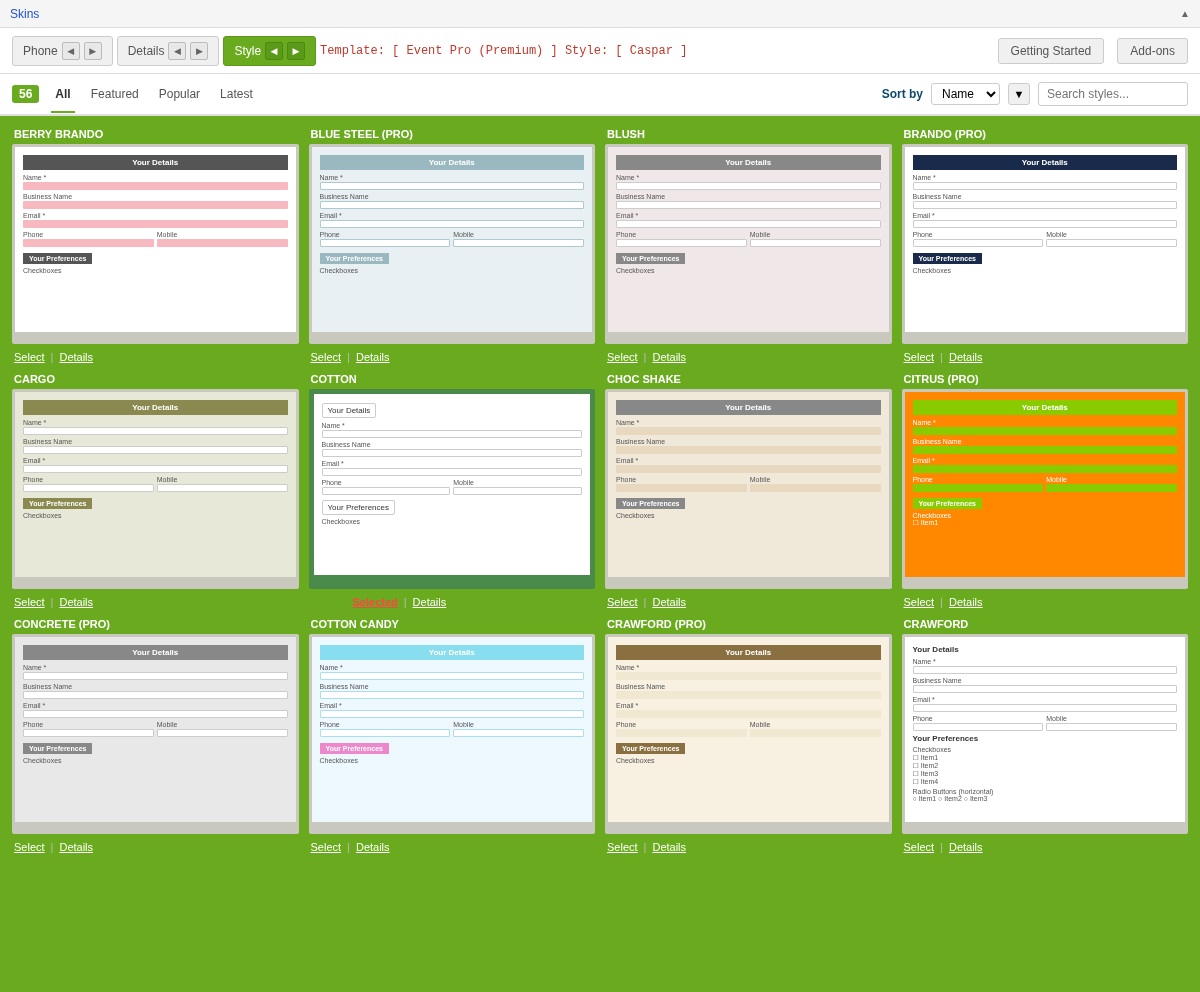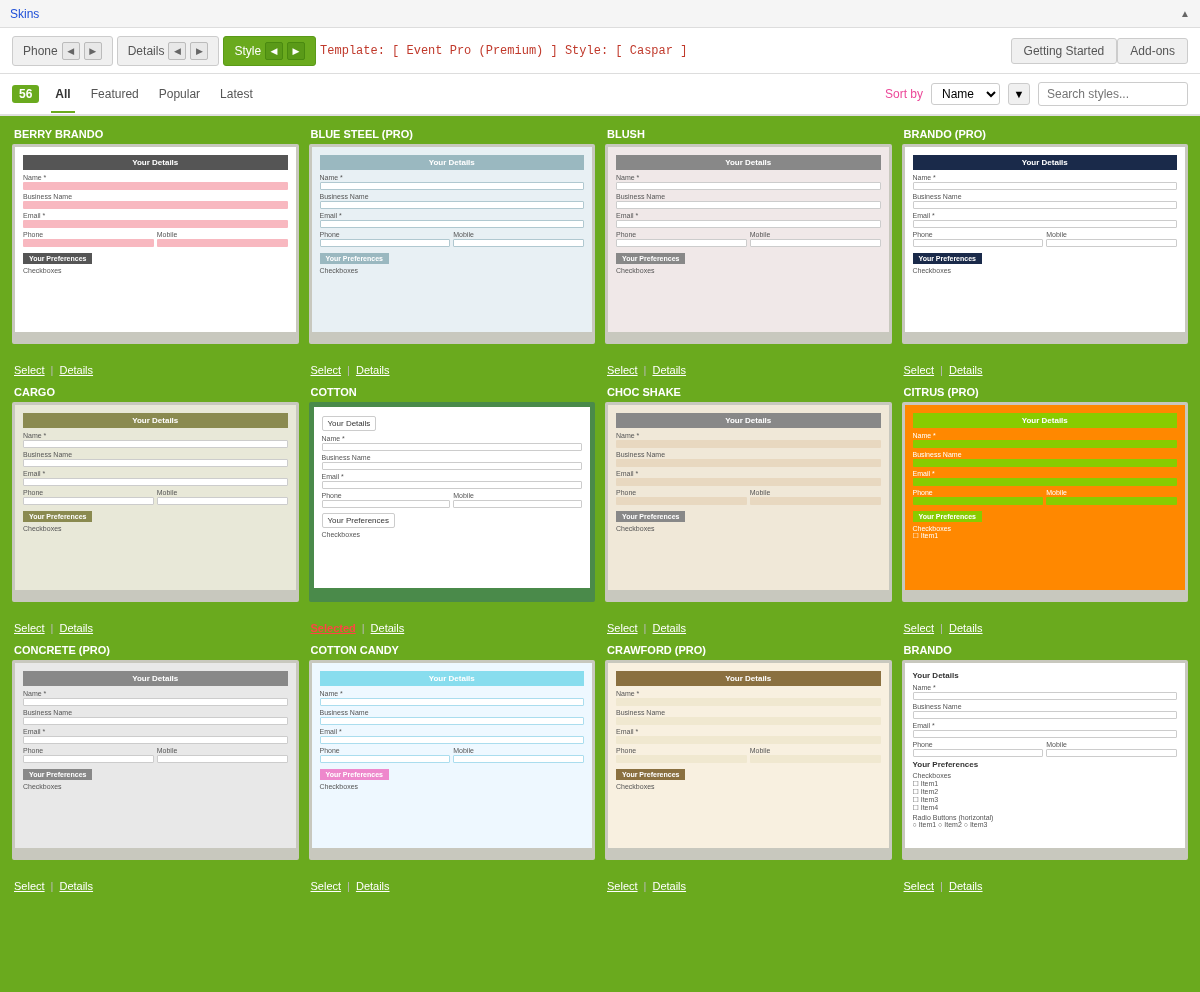--- a/index.html
+++ b/index.html
@@ -36,21 +36,21 @@
       font-size: 12px; color: #555;
     }
     .tab-btn.active { background: #6aaa1e; color: #fff; border-color: #5a9a18; }
     .tab-nav-btn {
       width: 18px; height: 18px; border: 1px solid #bbb;
       background: #e8e8e8; border-radius: 2px; cursor: pointer;
       display: flex; align-items: center; justify-content: center;
       font-size: 9px; color: #666;
     }
     .template-info { color: #c0392b; font-size: 12px; font-family: Liberation Mono, monospace; }
-    .toolbar-right { display: flex; gap: 0; }
+    .toolbar-right { display: flex; gap: 13px; }
     .toolbar-btn {
       padding: 5px 12px; border: 1px solid #ccc;
       background: #f0f0f0; border-radius: 3px; cursor: pointer;
       font-size: 12px; color: #555;
     }
 
     
     .filter-bar {
       background: #fff;
       border-bottom: 2px solid #e0e0e0;
@@ -62,21 +62,21 @@
     .count-badge {
       background: #6aaa1e; color: #fff;
       padding: 2px 7px; border-radius: 3px; font-size: 12px; font-weight: bold;
     }
     .filter-tab {
       padding: 10px 4px; font-size: 12px; color: #555; cursor: pointer;
       border-bottom: 2px solid transparent; margin-bottom: -2px;
     }
     .filter-tab.active { border-bottom-color: #6aaa1e; color: #333; font-weight: bold; }
     .filter-right { display: flex; align-items: center; gap: 8px; }
-    .sort-label { font-size: 12px; color: #ec4899; }
+    .sort-label { font-size: 12px; color: #0c4a6e; font-weight: bold; }
     .sort-select {
       padding: 2px 6px; border: 1px solid #ccc; border-radius: 3px;
       font-size: 12px; background: #fff;
     }
     .sort-dir-btn {
       width: 22px; height: 22px; border: 1px solid #ccc; background: #f0f0f0;
       border-radius: 3px; cursor: pointer; display: flex; align-items: center;
       justify-content: center; font-size: 11px;
     }
     .search-input {
@@ -105,28 +105,28 @@
     .skin-preview-wrap {
       background: #d0d0c8;
       border: 3px solid #d0d0c8;
       border-radius: 2px;
       flex: 1;
       min-height: 200px;
       overflow: hidden;
       position: relative;
     }
     .skin-actions {
-      display: flex; gap: 6px; padding: 20px 2px 0;
+      display: flex; gap: 6px; padding: 7px 2px 0;
       align-items: center;
     }
     .skin-link {
       font-size: 11px; color: #fff; cursor: pointer;
       text-decoration: underline;
     }
-    .skin-link.selected { color: #ff4444; font-weight: bold; }
+    .skin-link.selected { color: #ff4444; font-weight: bold; margin-left: 42px; }
     .skin-divider { color: #bbb; font-size: 11px; }
   </style>
 </head>
 <body>
 
 <div class="title-bar">
   <span class="title-bar-title">Skins</span>
   <span class="title-bar-collapse">▲</span>
 </div>
 
@@ -537,21 +537,21 @@
     </div>
 
     </div>
     <div class="skin-actions">
       <span class="skin-link ">Select</span>
       <span class="skin-divider">|</span>
       <span class="skin-link">Details</span>
     </div>
   </div>
       <div class="skin-card">
-    <div class="skin-title">BRANDO</div>
+    <div class="skin-title">CRAWFORD</div>
     <div class="skin-preview-wrap" style="background:#c8c8be;border-color:#c8c8be;">
 
     <div style="background:#fff;padding:8px;min-height:185px;">
       <div style="font-size:8px;font-weight:bold;color:#333;margin-bottom:4px;">Your Details</div>
       <div style="font-size:7px;color:#555;margin-bottom:1px;">Name *</div>
       <div style="background:#fff;border:1px solid #ccc;height:8px;width:100%;display:block;margin-bottom:3px;border-radius:1px;"></div>
       <div style="font-size:7px;color:#555;margin-bottom:1px;">Business Name</div>
       <div style="background:#fff;border:1px solid #ccc;height:8px;width:100%;display:block;margin-bottom:3px;border-radius:1px;"></div>
       <div style="font-size:7px;color:#555;margin-bottom:1px;">Email *</div>
       <div style="background:#fff;border:1px solid #ccc;height:8px;width:100%;display:block;margin-bottom:3px;border-radius:1px;"></div>

